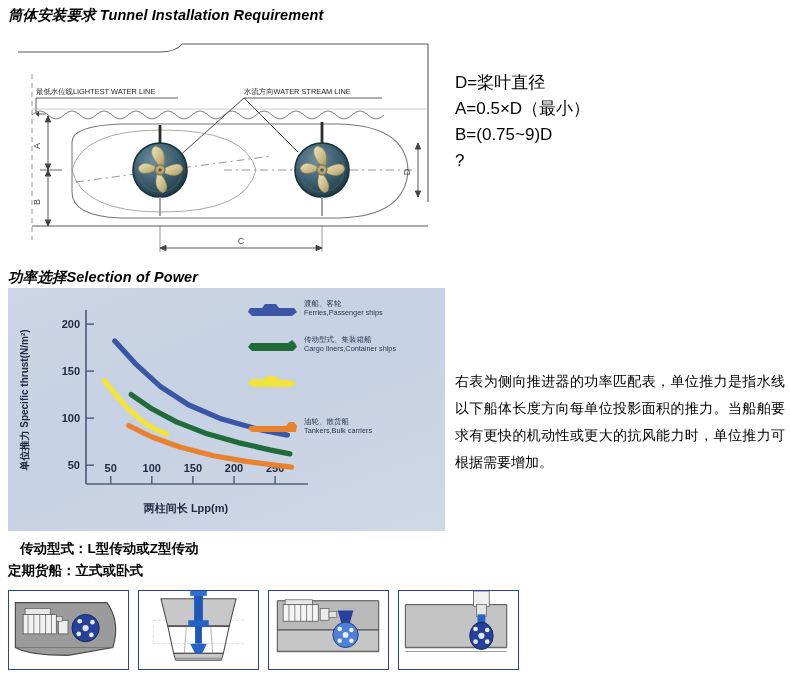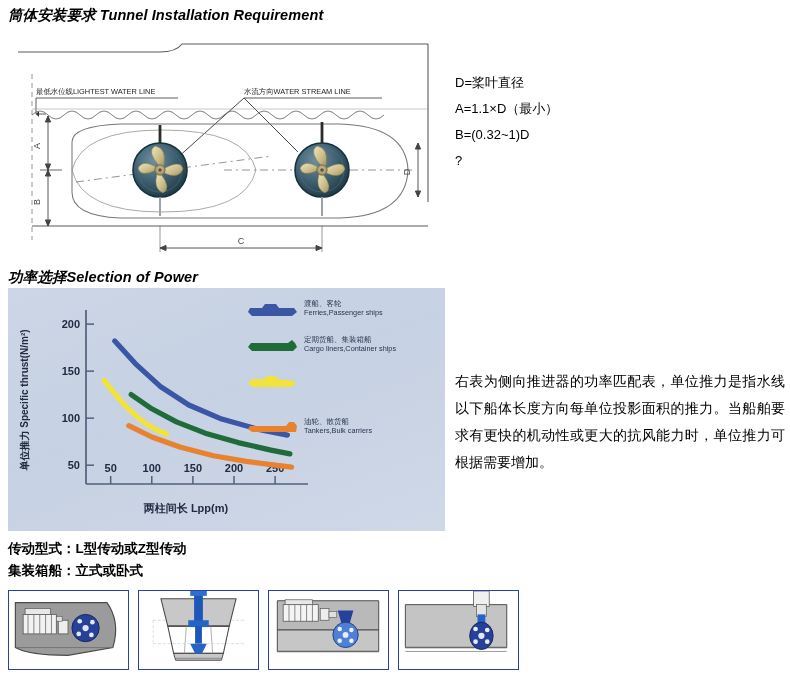--- a/index.html
+++ b/index.html
@@ -25,37 +25,37 @@
   }
   #h-tunnel { left: 8px; top: 6px; }
   #h-power  { left: 8px; top: 268px; }
 
   .subline {
     position: absolute;
     font-weight: bold;
     font-size: 13.5px;
     white-space: nowrap;
   }
-  #t-drive   { left: 8px; top: 540px; }
+  #t-drive   { left: 20px; top: 540px; }
   #t-mount   { left: 8px; top: 562px; }
 
   
   #drawing {
     position: absolute;
     left: 10px; top: 30px;
     width: 425px; height: 230px; text-align: right;
   }
   #drawing svg { display:block; width:100%; height:100%; }
 
   
   #spec-list {
     position: absolute;
     left: 455px; top: 70px;
     width: 330px;
-    font-size: 13px;
+    font-size: 17px;
     line-height: 26px;
     color: #000;
   }
   #spec-list div { white-space: pre-wrap; }
 
   
   #chart {
     position: absolute;
     left: 8px; top: 288px;
     width: 437px; height: 243px;
@@ -225,22 +225,22 @@
       <path d="M150 218 L312 218" stroke-width="0.9" fill="none"></path>
       <path d="M150 218 l6 -2.6 l0 5.2 z"></path>
       <path d="M312 218 l-6 -2.6 l0 5.2 z"></path>
       <text x="231" y="214" font-size="9" text-anchor="middle" stroke="none" font-family="Liberation Sans, sans-serif">C</text>
     </g>
   </svg>
 </div>
 
 <div id="spec-list">
   <div>D=桨叶直径</div>
-  <div>A=1.1×D（最小）</div>
-  <div>B=(0.32~1)D</div>
+  <div>A=0.5×D（最小）</div>
+  <div>B=(0.75~9)D</div>
   <div>?</div>
 </div>
 
 <div class="heading" id="h-power">功率选择Selection of Power</div>
 
 <div id="chart">
   <svg viewBox="0 0 437 243" xmlns="http://www.w3.org/2000/svg" id="chart-svg">
 
     <g id="axis-layer" stroke="#51607d" stroke-width="1.7" fill="none">
       <path id="y-axis" d="M78 22 L78 196"></path>
@@ -293,33 +293,33 @@
           <path d="M0 7 L2 4 L38 4 L41 0 L46 0 L49 4 L48 10 L4 10 Z" fill="#e8822e"></path>
         </g>
       </g>
   </svg>
 
   <div class="legend-block" style="left:296px; top:12px;">
     <span class="legend-cn">渡船、客轮</span>
     <span class="legend-en">Ferries,Passenger ships</span>
   </div>
   <div class="legend-block" style="left:296px; top:48px;">
-    <span class="legend-cn">定期货船、集装箱船</span>
+    <span class="legend-cn">传动型式、集装箱船</span>
     <span class="legend-en">Cargo liners,Container ships</span>
   </div>
   <div class="legend-block" style="left:296px; top:130px;">
     <span class="legend-cn">油轮、散货船</span>
     <span class="legend-en">Tankers,Bulk carriers</span>
   </div>
 </div>
 
 <div id="chart-note">右表为侧向推进器的功率匹配表，单位推力是指水线以下船体长度方向每单位投影面积的推力。当船舶要求有更快的机动性或更大的抗风能力时，单位推力可根据需要增加。</div>
 
 <div class="subline" id="t-drive">传动型式：L型传动或Z型传动</div>
-<div class="subline" id="t-mount">集装箱船：立式或卧式</div>
+<div class="subline" id="t-mount">定期货船：立式或卧式</div>
 
 <div id="thumbs">
 
   <div class="thumb">
     <svg viewBox="0 0 121 80" xmlns="http://www.w3.org/2000/svg">
       <rect width="121" height="80" fill="#fff"></rect>
       <path d="M6 12 L100 12 Q114 32 106 58 L60 66 Q20 66 6 58 Z" fill="#9b9b9b"></path>
       <path d="M6 12 L100 12 Q114 32 106 58 L60 66 Q20 66 6 58 Z" fill="none" stroke="#4a4a4a" stroke-width="1.2"></path>
       <path d="M6 58 L106 58" stroke="#6a6a6a" stroke-width="0.8" fill="none"></path>
       <g>

